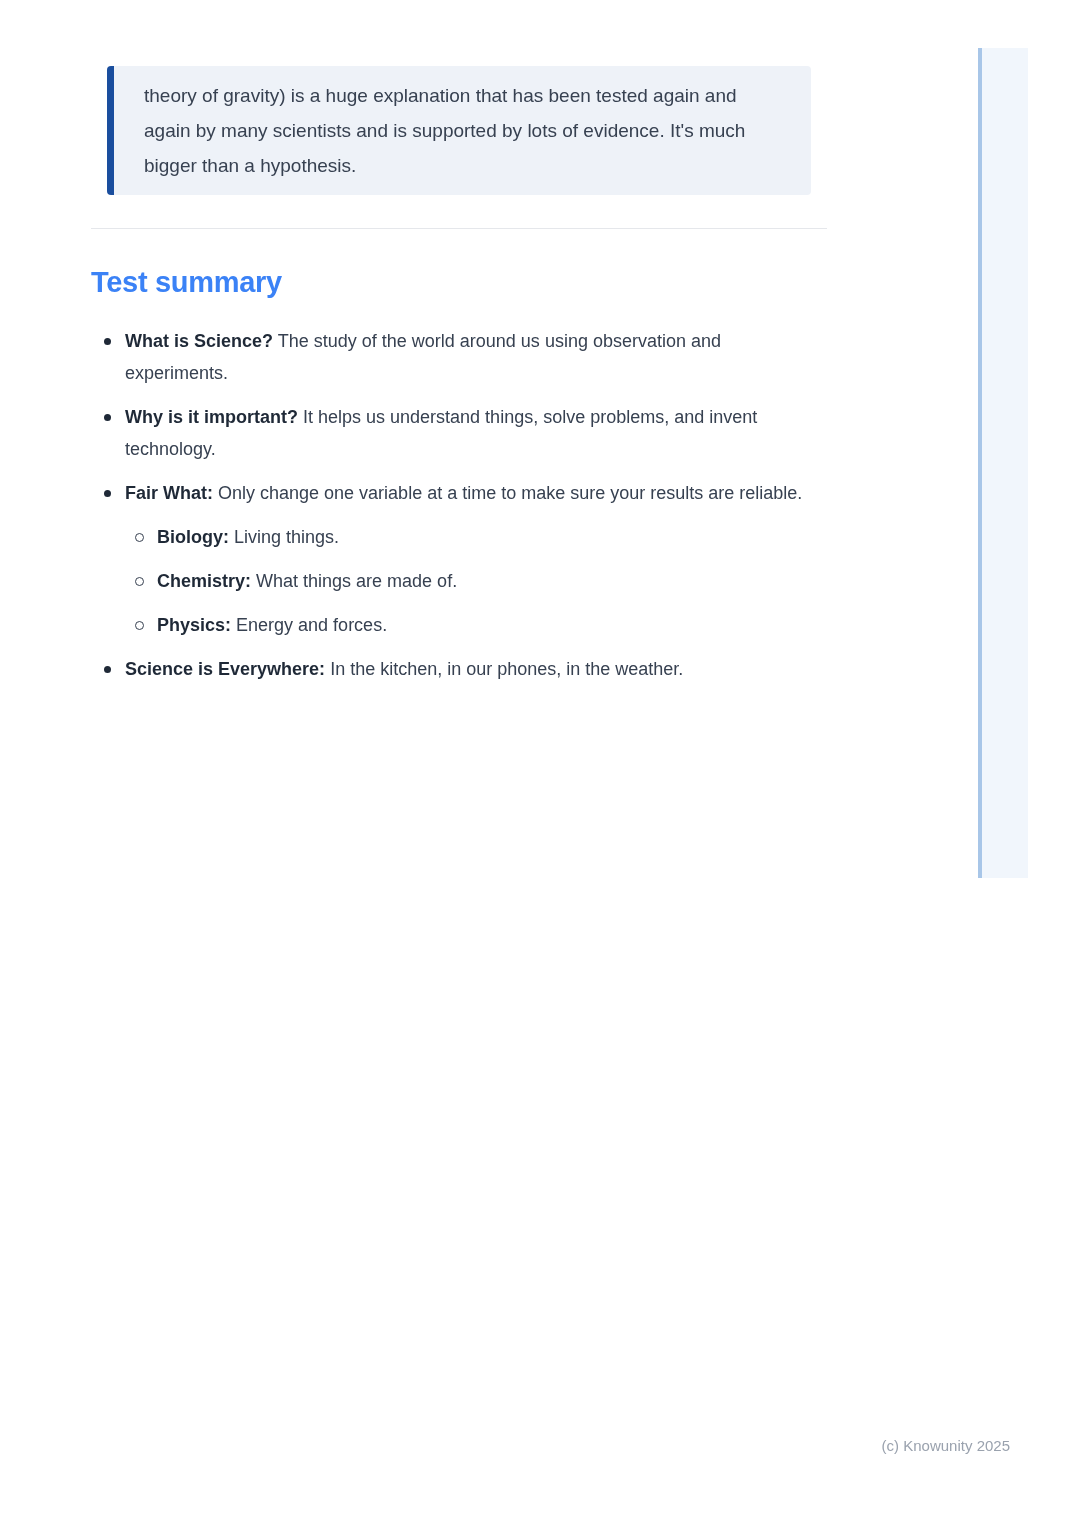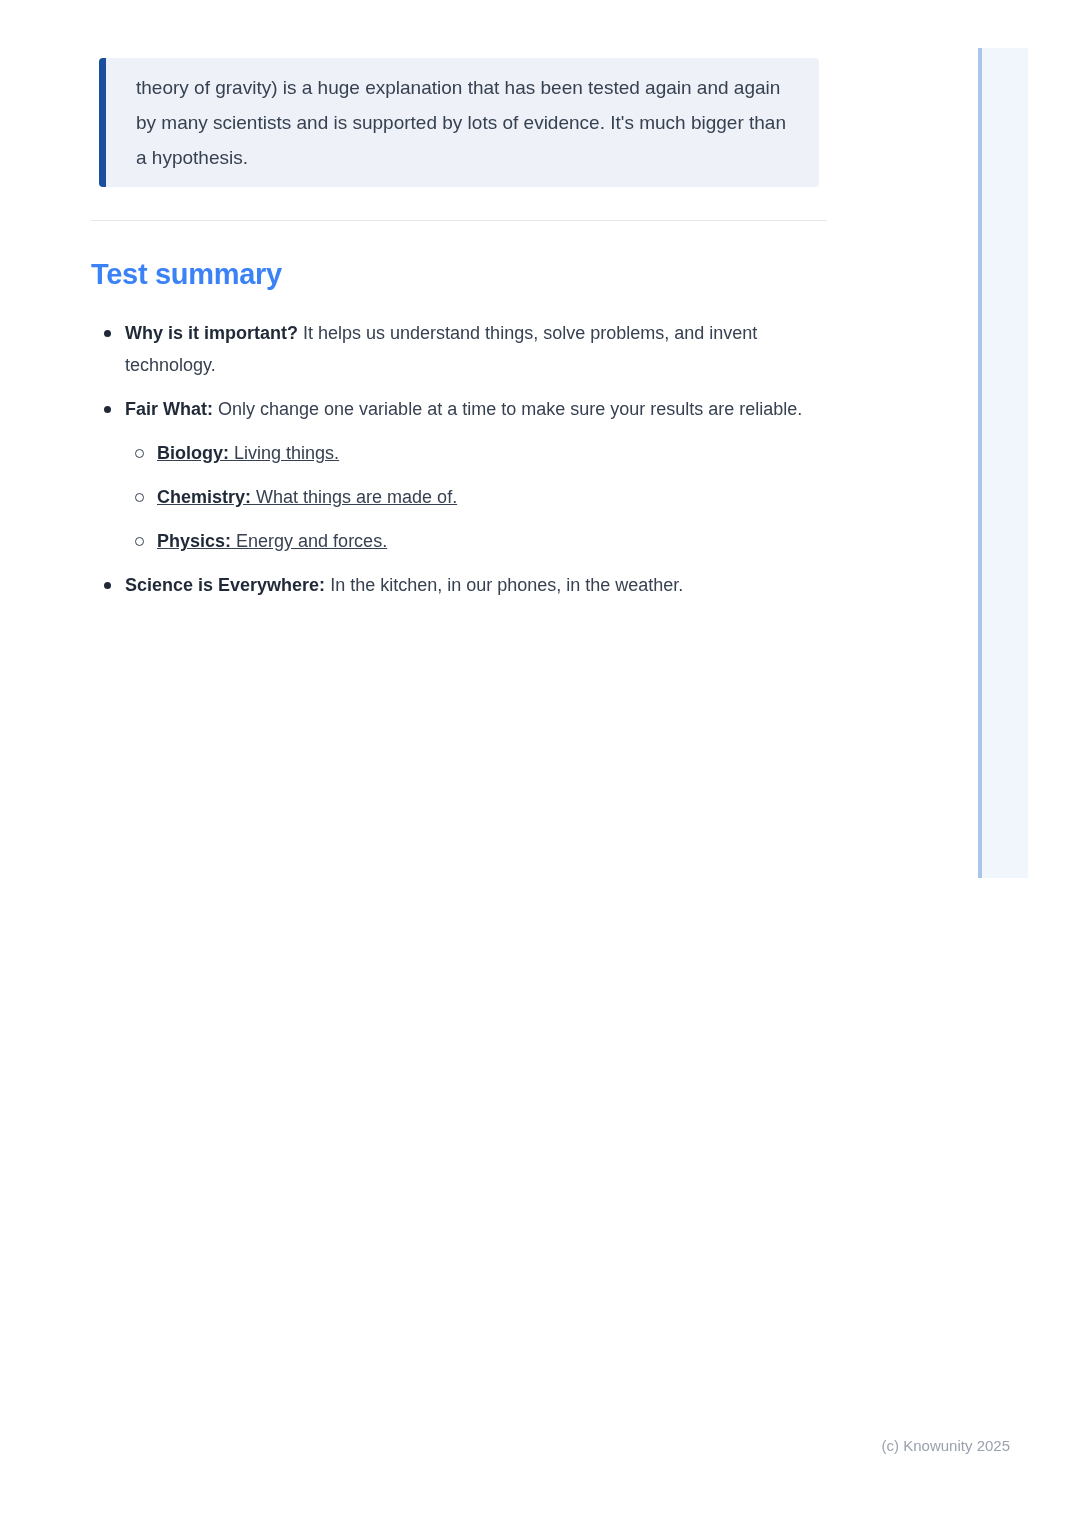--- a/index.html
+++ b/index.html
@@ -26,21 +26,21 @@
     background: #ffffff;
     overflow: hidden;
   }
   .content {
     position: absolute;
     left: 91px;
     top: 50px;
     width: 736px;
   }
   .callout {
-    margin: 8px;
+    margin: 16px;
     background: var(--quote-bg);
     border-left: 7px solid var(--quote-border);
     border-radius: 4px;
     padding: 12px 26px 12px 30px;
   }
   .callout p {
     margin: 0;
     font-size: 19px;
     line-height: 35px;
     color: var(--text-body);
@@ -83,21 +83,21 @@
     background: transparent;
     margin: 12px 13px 0 44px;
   }
   .li-body { flex: 1 1 auto; }
   .li-body strong { color: var(--text-bold); font-weight: 700; }
   ul.sublist {
     list-style: none;
     margin: 2px 0 0 0;
     padding: 0;
   }
-  ul.sublist li { margin: 11px 0 12px 0; text-decoration: underline; }
+  ul.sublist li { margin: 11px 0 12px 0; }
   .next-page-strip {
     position: absolute;
     left: 978px;
     top: 48px;
     width: 50px;
     height: 830px;
     background: var(--strip-bg);
     border-left: 4px solid var(--strip-line);
   }
   .footer {
@@ -117,20 +117,26 @@
 
     <blockquote class="callout">
       <p>theory of gravity) is a huge explanation that has been tested again and again by many scientists and is supported by lots of evidence. It's much bigger than a hypothesis.</p>
     </blockquote>
 
     <hr class="divider">
 
     <h2 class="heading">Test summary</h2>
 
     <ul class="summary">
+        <li>
+          <div class="row">
+            <span class="marker dot"></span>
+            <span class="li-body"><strong>What is Science?</strong> The study of the world around us using observation and experiments.</span>
+          </div>
+        </li>
         <li>
           <div class="row">
             <span class="marker dot"></span>
             <span class="li-body"><strong>Why is it important?</strong> It helps us understand things, solve problems, and invent technology.</span>
           </div>
         </li>
         <li>
           <div class="row">
             <span class="marker dot"></span>
             <span class="li-body"><strong>Fair What:</strong> Only change one variable at a time to make sure your results are reliable.</span>

